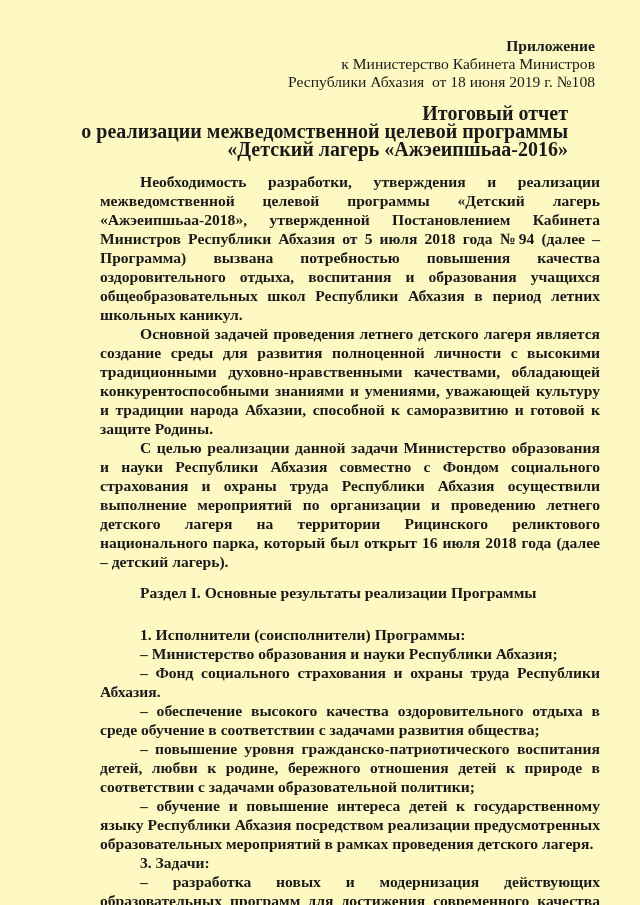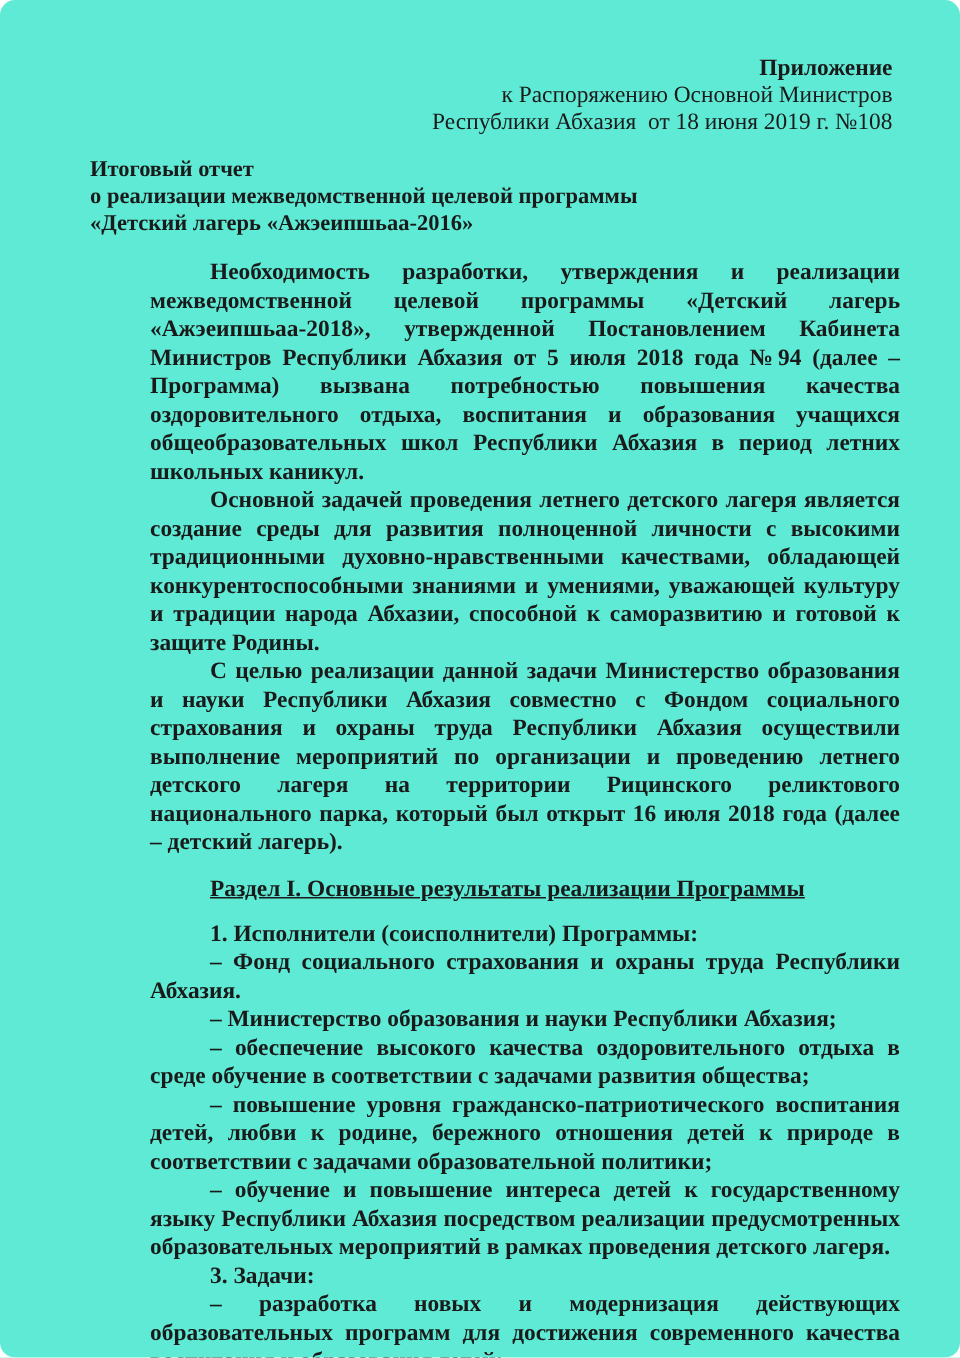--- a/index.html
+++ b/index.html
@@ -1,71 +1,70 @@
 <!DOCTYPE html>
 <html><head>
 <meta charset="utf-8">
 <style>
   html, body { margin: 0; padding: 0; background: #ffffff; }
   body { width: 640px; height: 905px; overflow: hidden; position: relative; }
   .page {
     position: absolute; left: 0; top: 0; width: 640px; height: 905px;
-    background: #5eead4;
+    background: #fef9c3;
     font-family: "Liberation Serif", "DejaVu Serif", serif;
     color: #1a1a1a;
     font-size: 15.6px;
     line-height: 19px;
-    border-radius: 10px;
   }
   .appendix {
     position: absolute; right: 45px; top: 37px; text-align: right;
     line-height: 18px;
   }
   .appendix .label { font-weight: bold; }
   .title {
-    position: absolute; left: 60px; width: 520px; top: 104px;
-    text-align: left; font-weight: bold; line-height: 18px;
-    font-size: 15px;
+    position: absolute; left: 48px; width: 520px; top: 104px;
+    text-align: right; font-weight: bold; line-height: 18px;
+    font-size: 20px;
   }
   .body {
     position: absolute; left: 100px; width: 500px; top: 172px;
   }
   p { margin: 0; text-align: justify; text-align-last: left; }
   .ind { text-indent: 40px; font-weight: bold; }
   .section-head {
-    font-weight: bold; text-indent: 40px; margin-top: 12px; margin-bottom: 11px; text-decoration: underline;
+    font-weight: bold; text-indent: 40px; margin-top: 12px; margin-bottom: 23px;
   }
 </style>
 </head>
 <body>
 
 <div class="page">
 
   <div class="appendix">
     <div class="label">Приложение</div>
-    <div>к Распоряжению Основной Министров</div>
+    <div>к Министерство Кабинета Министров</div>
     <div style="white-space:pre;">Республики Абхазия  от 18 июня 2019 г. №108</div>
   </div>
 
   <div class="title">
     <div>Итоговый отчет</div>
     <div>о реализации межведомственной целевой программы</div>
     <div>«Детский лагерь «Ажэеипшьаа-2016»</div>
   </div>
 
   <div class="body">
     <p class="ind">Необходимость разработки, утверждения и реализации межведомственной целевой программы «Детский лагерь «Ажэеипшьаа-2018», утвержденной Постановлением Кабинета Министров Республики Абхазия от 5 июля 2018 года №94 (далее – Программа) вызвана потребностью повышения качества оздоровительного отдыха, воспитания и образования учащихся общеобразовательных школ Республики Абхазия в период летних школьных каникул.</p>
     <p class="ind">Основной задачей проведения летнего детского лагеря является создание среды для развития полноценной личности с высокими традиционными духовно-нравственными качествами, обладающей конкурентоспособными знаниями и умениями, уважающей культуру и традиции народа Абхазии, способной к саморазвитию и готовой к защите Родины.</p>
     <p class="ind">С целью реализации данной задачи Министерство образования и науки Республики Абхазия совместно с Фондом социального страхования и охраны труда Республики Абхазия осуществили выполнение мероприятий по организации и проведению летнего детского лагеря на территории Рицинского реликтового национального парка, который был открыт 16 июля 2018 года (далее – детский лагерь).</p>
 
     <p class="section-head">Раздел I. Основные результаты реализации Программы</p>
 
     <p class="ind">1. Исполнители (соисполнители) Программы:</p>
+    <p class="ind">– Министерство образования и науки Республики Абхазия;</p>
     <p class="ind">– Фонд социального страхования и охраны труда Республики Абхазия.</p>
-    <p class="ind">– Министерство образования и науки Республики Абхазия;</p>
 
     <p class="ind">– обеспечение высокого качества оздоровительного отдыха в среде обучение в соответствии с задачами развития общества;</p>
     <p class="ind">– повышение уровня гражданско-патриотического воспитания детей, любви к родине, бережного отношения детей к природе в соответствии с задачами образовательной политики;</p>
     <p class="ind">– обучение и повышение интереса детей к государственному языку Республики Абхазия посредством реализации предусмотренных образовательных мероприятий в рамках проведения детского лагеря.</p>
 
     <p class="ind">3. Задачи:</p>
     <p class="ind">– разработка новых и модернизация действующих образовательных программ для достижения современного качества воспитания и образования детей;</p>
 
   </div>
 </div>

